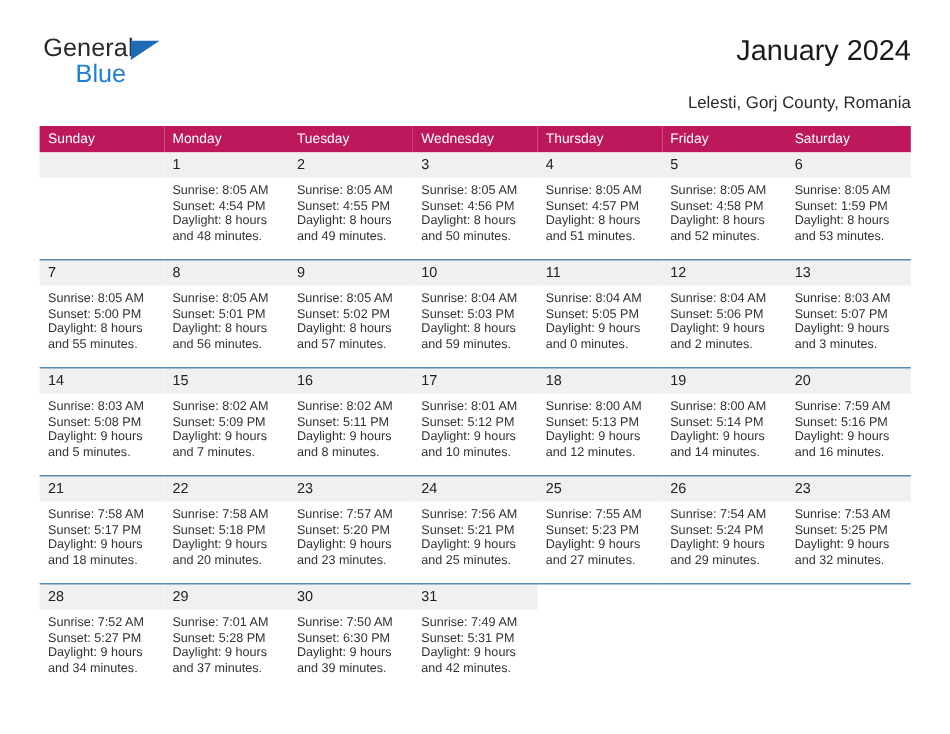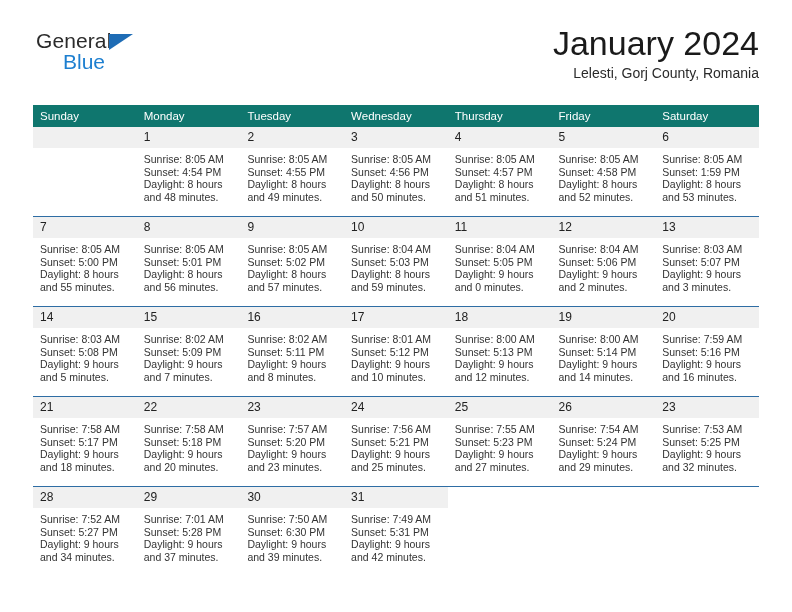--- a/index.html
+++ b/index.html
@@ -69,45 +69,45 @@
     text-align: right;
   }
 
   .title-block {
     position: absolute;
     right: 0;
     top: 0;
     text-align: right;
   }
   .cal-title {
-    font-size: 34px;
+    font-size: 24px;
     color: #1a1a1a;
     line-height: 30px;
     white-space: nowrap;
   }
   .cal-subtitle {
     font-size: 14px;
     color: #2a2a2a;
     line-height: 18px;
-    margin-top: 6px;
+    margin-top: 18px;
     white-space: nowrap;
   }
 
   
   .calendar {
     position: absolute;
     left: 33px;
     top: 105px;
     width: 726px;
     border-collapse: collapse;
     table-layout: fixed;
   }
 
   .dow-row th {
-    background: #0f766e;
+    background: #be185d;
     color: #ffffff;
     font-size: 11.5px;
     font-weight: normal;
     text-align: left;
     padding: 5px 0 5px 7px;
     height: 11px;
     border: none;
   }
 
   .week-row td {

